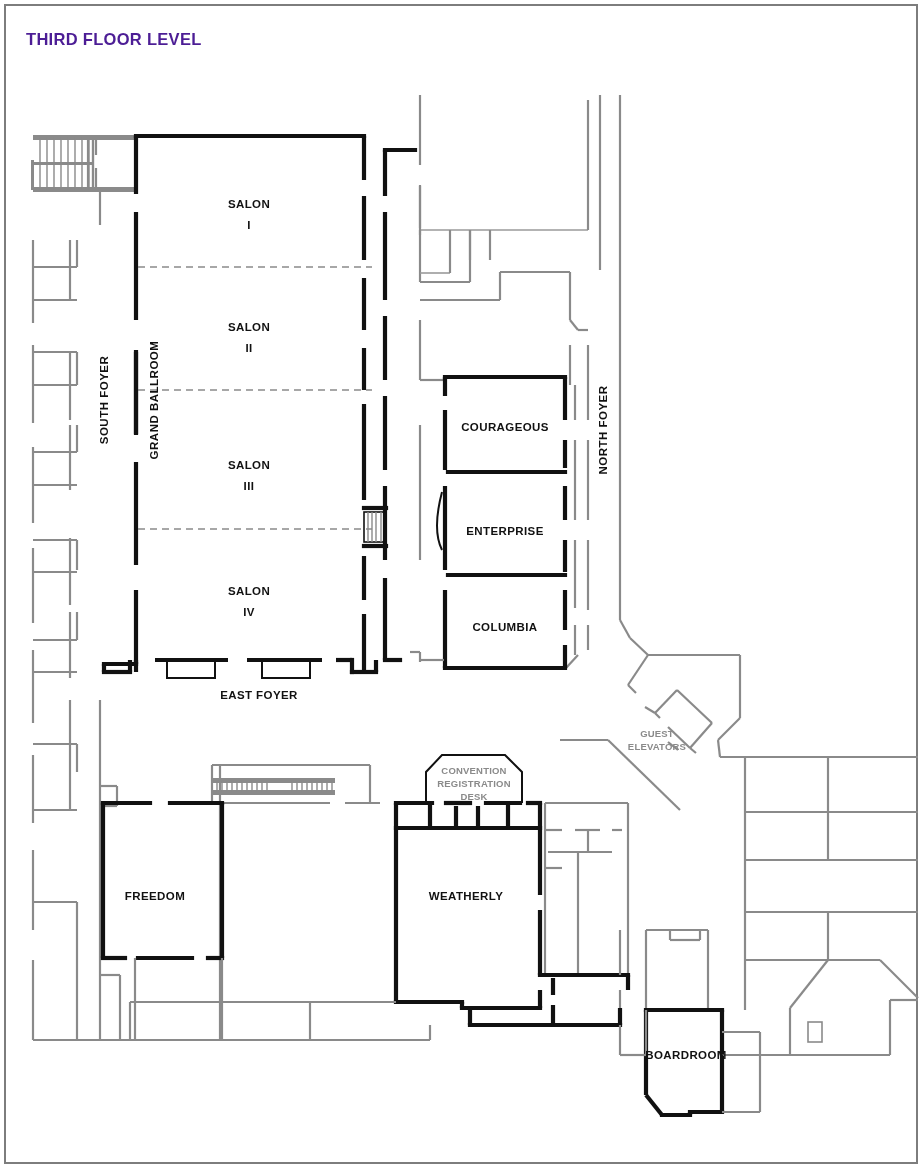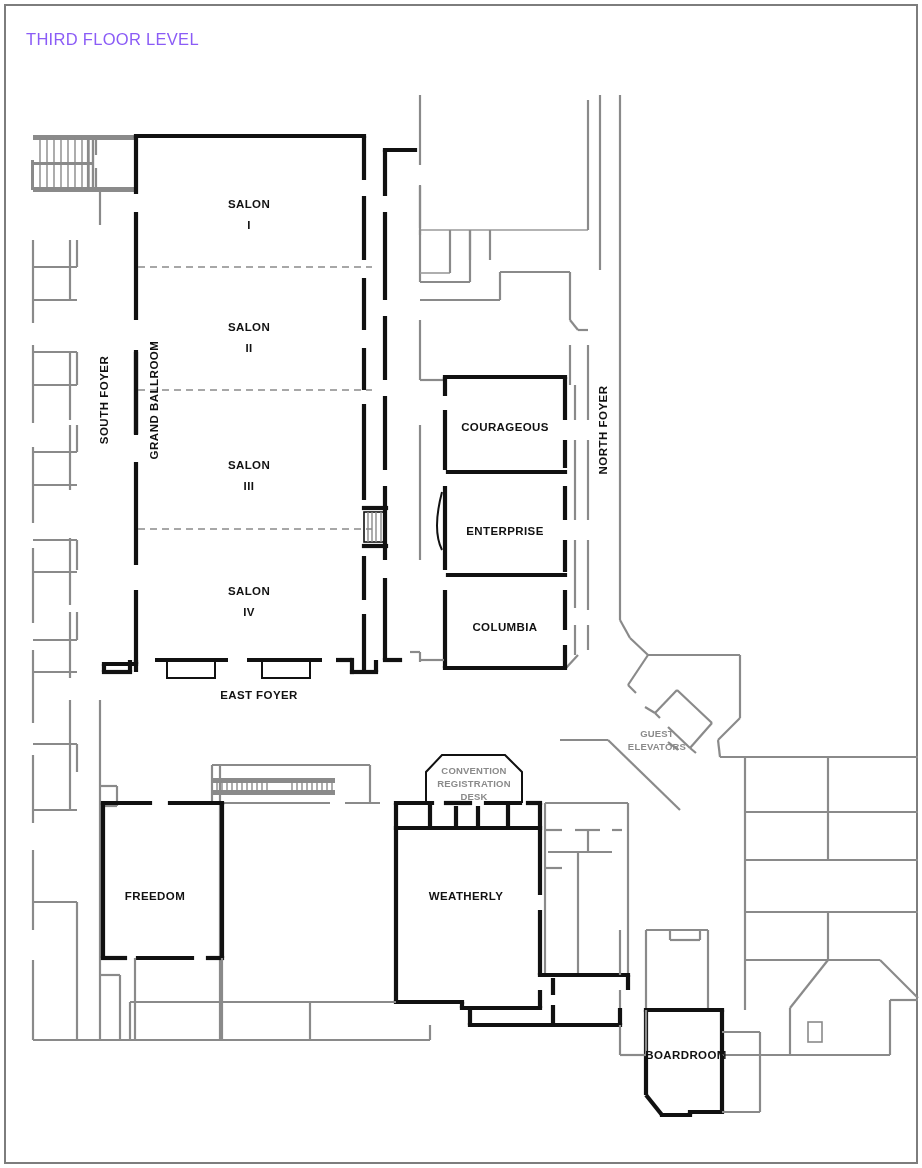--- a/index.html
+++ b/index.html
@@ -26,23 +26,23 @@
     height: 1160px;
     border: 2px solid #7d7d7d;
     box-sizing: border-box;
     pointer-events: none;
   }
   #title {
     position: absolute;
     left: 26px;
     top: 30px;
     font-size: 16.5px;
-    font-weight: normal;
+    font-weight: bold;
     letter-spacing: 0.3px;
-    color: #8b5cf6;
+    color: #4c1d95;
     white-space: nowrap;
   }
   #plan {
     position: absolute;
     left: 0;
     top: 0;
     width: 922px;
     height: 1168px;
   }
   .room-label {

